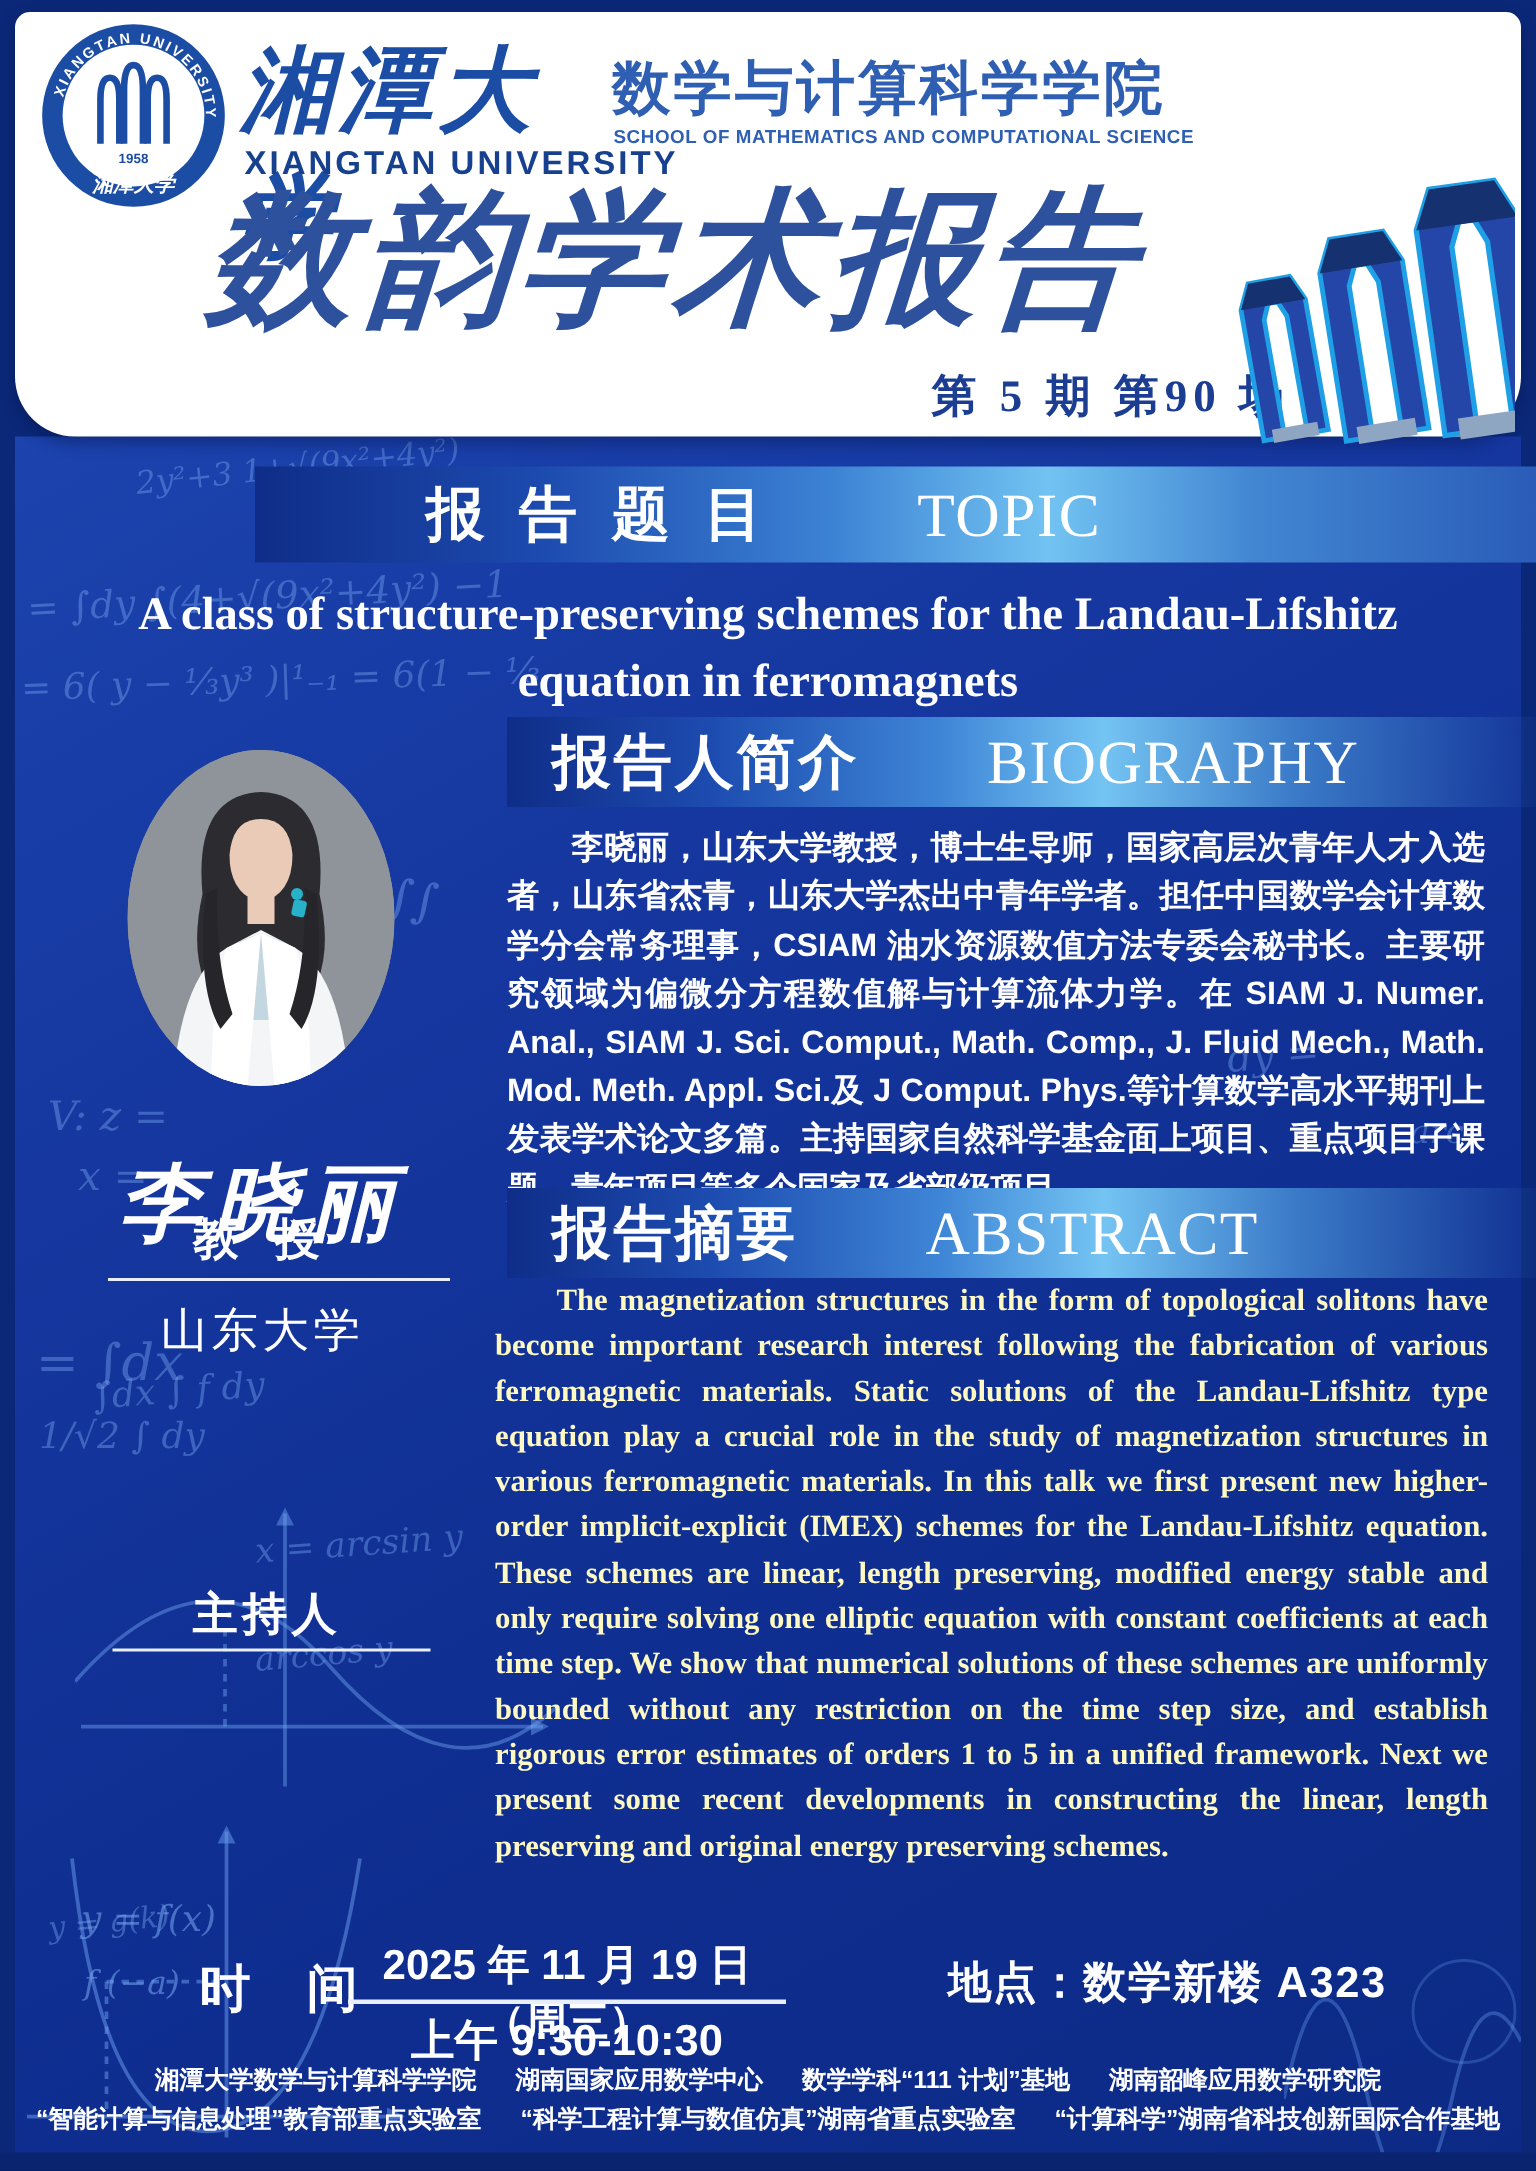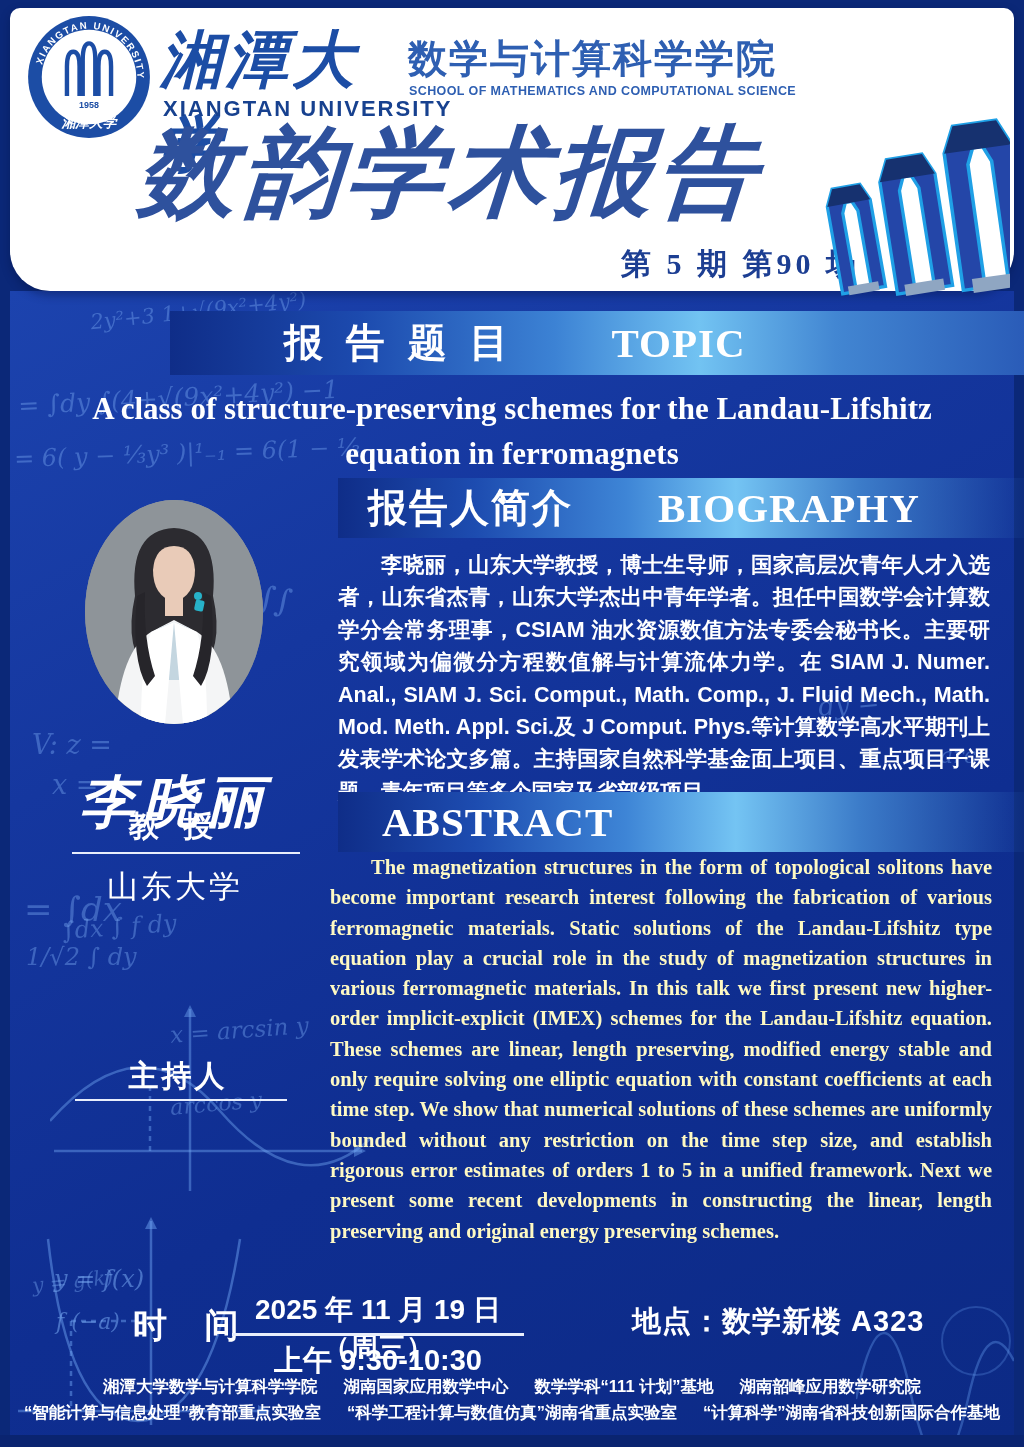--- a/index.html
+++ b/index.html
@@ -33,21 +33,21 @@
   .decor-svg{position:absolute;z-index:1;}
   
   .banner{position:absolute;height:64px;display:flex;align-items:center;z-index:3;gap:41px;}
   .banner-topic{left:170px;top:311px;width:854px;
      background:linear-gradient(90deg,#0f2d88 0%,#1c4aae 22%,#3c82d4 45%,#72c3f2 62%,#4286d2 78%,#2a5cb8 100%);}
   .banner-bio{left:338px;top:478px;width:686px;height:60px;
      background:linear-gradient(90deg,#0f2d88 0%,#1d4cb0 20%,#3e85d6 42%,#74c4f3 58%,#3c7cc9 76%,rgba(27,70,160,.15) 100%);}
   .banner-abs{left:338px;top:792px;width:686px;height:60px;
      background:linear-gradient(90deg,#0f2d88 0%,#1d4cb0 20%,#3e85d6 42%,#74c4f3 58%,#3c7cc9 76%,rgba(27,70,160,.15) 100%);}
   .banner .cn{color:#fff;font-weight:bold;font-size:39px;letter-spacing:6px;}
-  .banner .en{color:#fff;font-weight:bold;font-size:41px;letter-spacing:1px;
+  .banner .en{color:#fff;font-weight:normal;font-size:41px;letter-spacing:1px;
               font-family:"Liberation Serif",serif;}
   .banner-topic .cn{margin-left:114px;}
   .banner-topic .en{margin-left:56px;}
   .banner-bio .cn,.banner-abs .cn{margin-left:30px;letter-spacing:2px;}
   .banner-bio .en,.banner-abs .en{margin-left:44px;}
   
   .topic-title{position:absolute;left:40px;top:386px;width:944px;text-align:center;z-index:3;
       color:#fff;font-family:"Liberation Serif",serif;font-weight:bold;font-size:31px;line-height:45px;}
   
   .photo{position:absolute;left:85px;top:500px;width:178px;height:224px;border-radius:50%;
@@ -220,20 +220,21 @@
   <div class="host-label">主持人</div>
   <div class="rule rule-2"></div>
 
   <div class="banner banner-bio">
     <span class="cn">报告人简介</span>
     <span class="en">BIOGRAPHY</span>
   </div>
   <div class="bio-text">李晓丽，山东大学教授，博士生导师，国家高层次青年人才入选者，山东省杰青，山东大学杰出中青年学者。担任中国数学会计算数学分会常务理事，CSIAM 油水资源数值方法专委会秘书长。主要研究领域为偏微分方程数值解与计算流体力学。在 SIAM J. Numer. Anal., SIAM J. Sci. Comput., Math. Comp., J. Fluid Mech., Math. Mod. Meth. Appl. Sci.及 J Comput. Phys.等计算数学高水平期刊上发表学术论文多篇。主持国家自然科学基金面上项目、重点项目子课题、青年项目等多个国家及省部级项目。</div>
 
   <div class="banner banner-abs">
+    <span class="cn">报告摘要</span>
     <span class="en">ABSTRACT</span>
   </div>
   <div class="abs-text">The magnetization structures in the form of topological solitons have become important research interest following the fabrication of various ferromagnetic materials. Static solutions of the Landau-Lifshitz type equation play a crucial role in the study of magnetization structures in various ferromagnetic materials. In this talk we first present new higher-order implicit-explicit (IMEX) schemes for the Landau-Lifshitz equation. These schemes are linear, length preserving, modified energy stable and only require solving one elliptic equation with constant coefficients at each time step. We show that numerical solutions of these schemes are uniformly bounded without any restriction on the time step size, and establish rigorous error estimates of orders 1 to 5 in a unified framework. Next we present some recent developments in constructing the linear, length preserving and original energy preserving schemes.</div>
 
   <div class="time-label">时 间</div>
   <div class="date-line">2025 年 11 月 19 日（周三）</div>
   <div class="rule date-rule"></div>
   <div class="time-line">上午 9:30-10:30</div>
   <div class="location-line">地点：数学新楼 A323</div>
 

